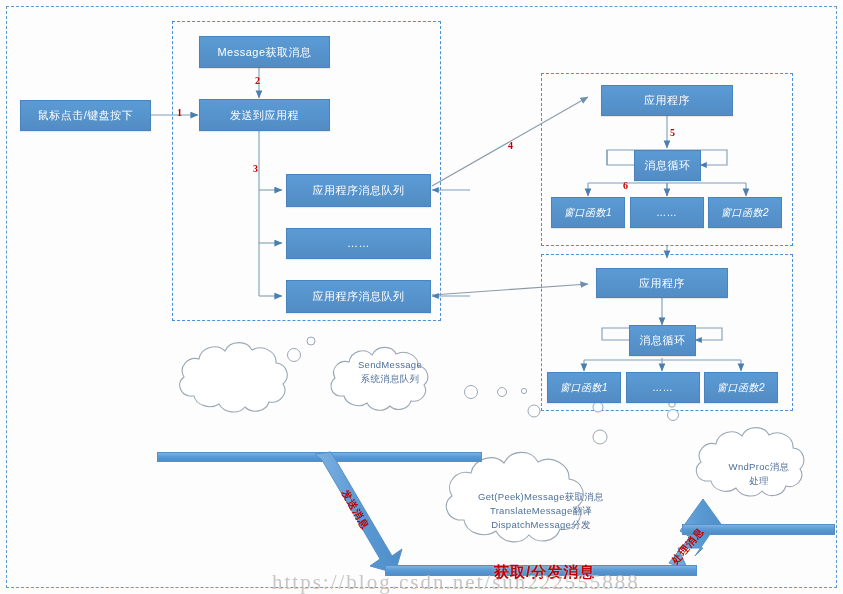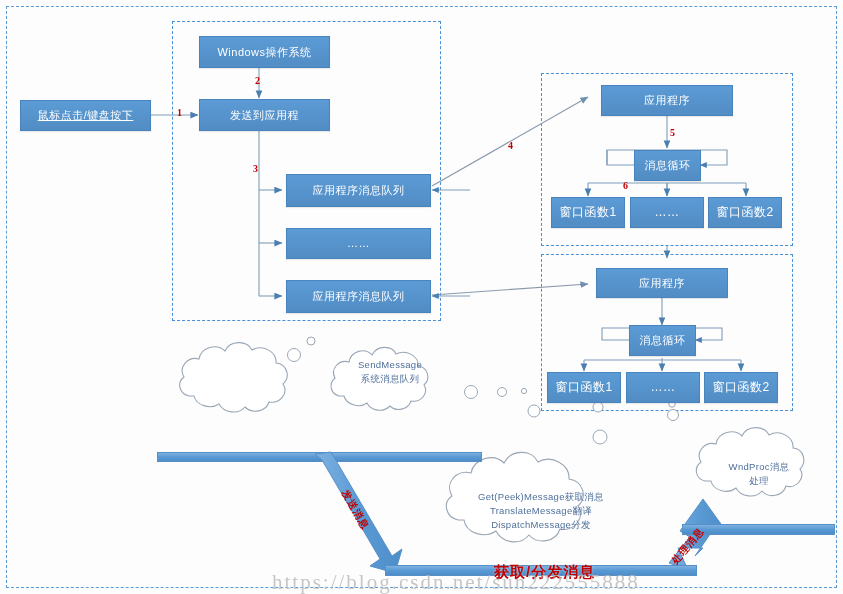--- a/index.html
+++ b/index.html
@@ -10,21 +10,21 @@
   .dash{position:absolute;border:1.6px dashed #4a90d9;box-sizing:border-box;background:transparent;}
   .dash.outer{border-color:#5b9bd5;}
 
   
   .box{position:absolute;box-sizing:border-box;
        background:linear-gradient(180deg,#5b9bd5 0%,#528cc4 100%);
        border:1px solid #4a84bd;
        color:#ffffff;display:flex;align-items:center;justify-content:center;
        font-size:11px;letter-spacing:.5px;text-align:center;line-height:1.1;
        box-shadow:0 1px 1px rgba(0,0,0,.08);}
-  .box.small{font-size:12px;}
+  .box.small{font-size:10px;font-style:italic;}
 
   
   #wires{position:absolute;left:0;top:0;width:843px;height:594px;pointer-events:none;}
 
   
   .num{position:absolute;color:#c00000;font-size:10px;font-weight:bold;
        font-family:"Liberation Serif","DejaVu Serif",serif;}
 
   
   .cloud{position:absolute;}
@@ -139,23 +139,23 @@
       <path d="M458,520 c-12,-3 -16,-17 -6,-24 c-8,-13 5,-27 19,-23 c3,-15 23,-20 33,-10
                c7,-14 28,-14 34,-1 c14,-8 32,3 31,17 c14,2 19,18 9,27 c8,11 -4,26 -18,23
                c-4,13 -22,16 -31,6 c-9,11 -27,8 -33,-4 c-12,8 -30,2 -32,-11 z"></path>
 
       <path d="M705,481 c-9,-2 -12,-13 -4,-19 c-6,-10 4,-21 15,-18 c2,-12 18,-16 26,-8
                c5,-11 22,-11 27,-1 c11,-6 25,2 24,13 c11,1 14,14 7,21 c6,9 -4,20 -14,17
                c-3,10 -17,13 -24,5 c-7,8 -21,6 -26,-3 c-9,7 -23,2 -25,-7 z"></path>
     </g>
   </svg>
 
-  <div class="box" style="left:20px;top:100px;width:131px;height:31px;text-decoration:underline;">鼠标点击/键盘按下</div>
-
-  <div class="box" style="left:199px;top:36px;width:131px;height:32px;">Windows操作系统</div>
+  <div class="box" style="left:20px;top:100px;width:131px;height:31px;">鼠标点击/键盘按下</div>
+
+  <div class="box" style="left:199px;top:36px;width:131px;height:32px;">Message获取消息</div>
 
   <div class="box" style="left:199px;top:99px;width:131px;height:32px;">发送到应用程</div>
 
   <div class="box" style="left:286px;top:174px;width:145px;height:33px;">应用程序消息队列</div>
 
   <div class="box" style="left:286px;top:228px;width:145px;height:31px;">……</div>
 
   <div class="box" style="left:286px;top:280px;width:145px;height:33px;">应用程序消息队列</div>
 
   <div class="box" style="left:601px;top:85px;width:132px;height:31px;">应用程序</div>

